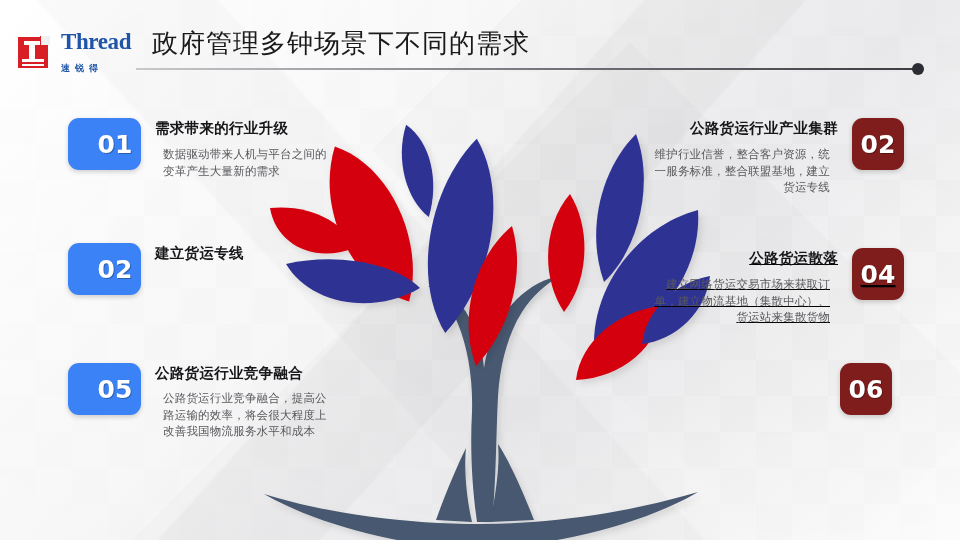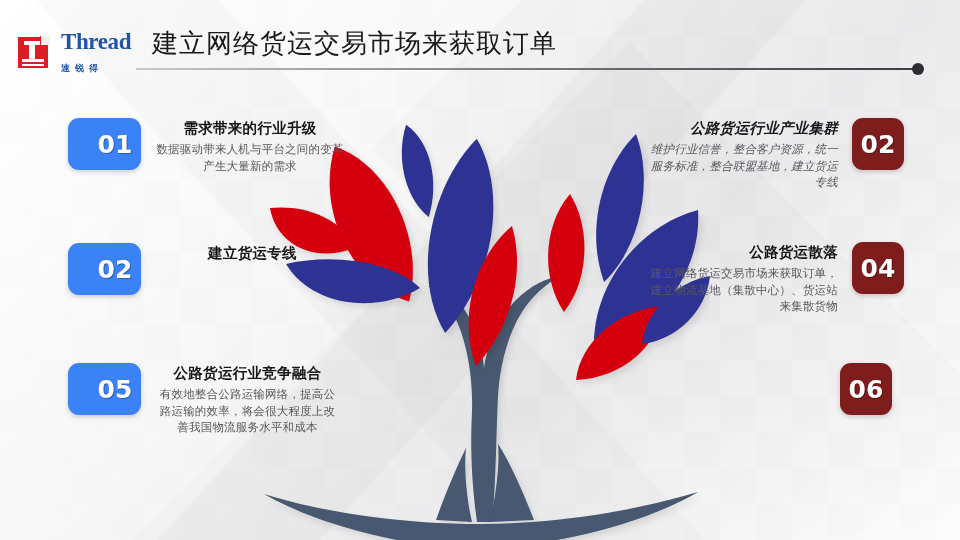--- a/index.html
+++ b/index.html
@@ -118,32 +118,32 @@
   .badge span {
     font-family: "DejaVu Sans", sans-serif;
     font-weight: 700; font-size: 25px; color: #ffffff; letter-spacing: 0px;
     text-shadow: 1px 1px 0 rgba(0,0,0,.28);
   }
   .txt { padding-top: 1px; }
   .txt h3 {
     margin: 0 0 3px 0; font-size: 14.5px; font-weight: 700; color: #17171a; letter-spacing: .3px;
   }
   .txt p {
-    margin: 0; font-size: 11.5px; line-height: 1.45; color: #58585c; letter-spacing: .2px;
-  }
-  .item-left .txt { margin-left: 14px; text-align: center; }
+    margin: 8px; font-size: 11.5px; line-height: 1.45; color: #58585c; letter-spacing: .2px;
+  }
+  .item-left .txt { margin-left: 14px; text-align: left; }
   .item-right { flex-direction: row; }
   .item-right .txt { margin-right: 14px; text-align: right; }
 
   
   #item-01 { left: 68px;  top: 118px; }
   #item-03 { left: 68px;  top: 243px; }
   #item-05 { left: 68px;  top: 363px; }
   #item-02 { left: 640px; top: 118px; }
-  #item-04 { left: 640px; top: 242px; }
+  #item-04 { left: 640px; top: 248px; text-decoration: underline; }
   #item-06 { left: 628px; top: 363px; }
   .item-right { justify-content: flex-end; width: 264px; }
 </style>
 </head>
 <body>
 
 <div id="slide">
 
   <div class="bg-base"></div>
   <div class="bg-big-chevron"></div>
@@ -161,21 +161,21 @@
         <div class="lm-white-bot"></div>
         <div class="lm-white-bot2"></div>
         <div class="lm-fold"></div>
       </div>
       <div class="logo-text">
         <div class="logo-en">Thread</div>
         <div class="logo-cn">速锐得</div>
       </div>
     </div>
 
-    <div class="slide-title">建立网络货运交易市场来获取订单</div>
+    <div class="slide-title">政府管理多钟场景下不同的需求</div>
     <div class="header-rule"></div>
     <div class="header-dot"></div>
   </div>
 
   <svg class="tree" viewBox="0 0 452 444">
     <defs>
       <filter id="lsh" x="-25%" y="-25%" width="160%" height="160%">
         <feDropShadow dx="3" dy="4" stdDeviation="3" flood-color="#000" flood-opacity="0.10"></feDropShadow>
       </filter>
     </defs>
@@ -235,21 +235,21 @@
     <div class="badge badge-red">
       <span>01</span>
     </div>
     <div class="txt" style="width: 190px;">
       <h3>需求带来的行业升级</h3>
       <p>数据驱动带来人机与平台之间的变革产生大量新的需求</p>
     </div>
   </div>
 
   <div class="item item-right" id="item-02">
-    <div class="txt" style="width: 200px; font-style: italic;">
+    <div class="txt" style="width: 200px;">
       <h3>公路货运行业产业集群</h3>
       <p>维护行业信誉，整合客户资源，统一服务标准，整合联盟基地，建立货运专线</p>
     </div>
     <div class="badge badge-blue">
       <span>02</span>
     </div>
   </div>
 
   <div class="item item-left" id="item-03">
     <div class="badge badge-red">
@@ -267,23 +267,23 @@
     </div>
     <div class="badge badge-blue">
       <span>04</span>
     </div>
   </div>
 
   <div class="item item-left" id="item-05">
     <div class="badge badge-red">
       <span>05</span>
     </div>
-    <div class="txt" style="width: 185px;">
+    <div class="txt" style="width: 185px; font-family: Liberation Mono, monospace;">
       <h3>公路货运行业竞争融合</h3>
-      <p>有效地整合公路运输网络，提高公路运输的效率，将会很大程度上改善我国物流服务水平和成本</p>
+      <p>公路货运行业竞争融合，提高公路运输的效率，将会很大程度上改善我国物流服务水平和成本</p>
     </div>
   </div>
 
   <div class="item item-right" id="item-06">
     <div class="badge badge-blue">
       <span>06</span>
     </div>
   </div>
 
 </div>

